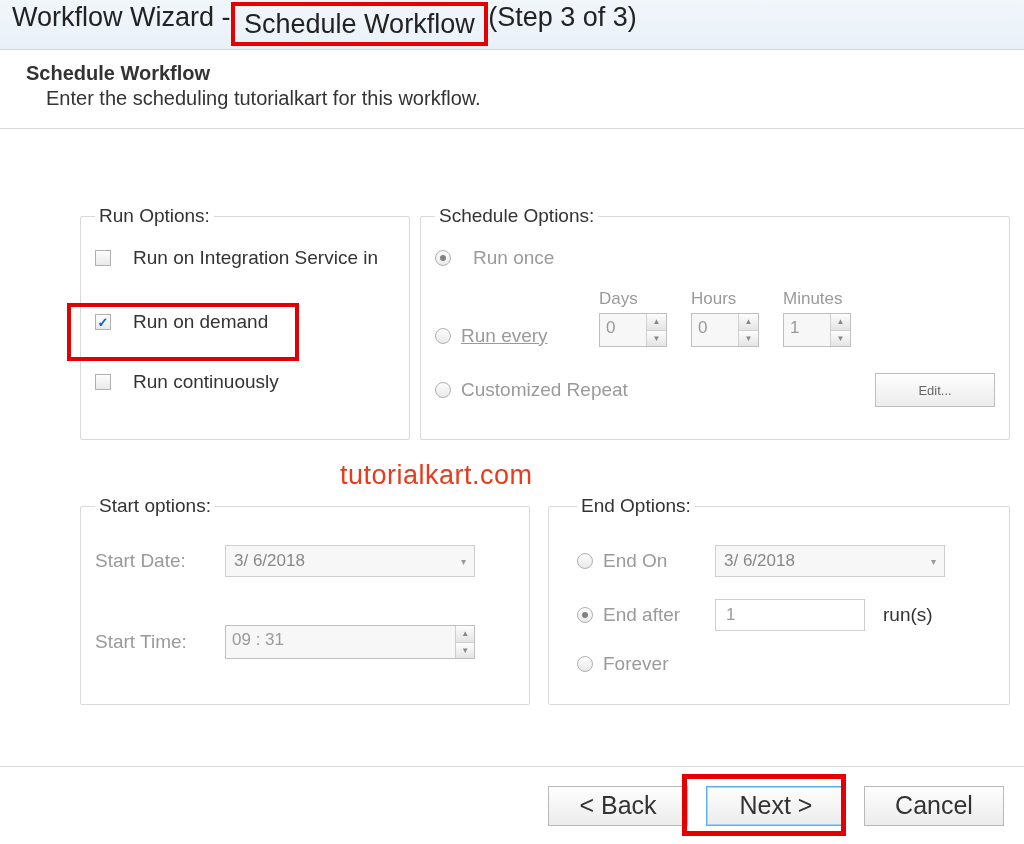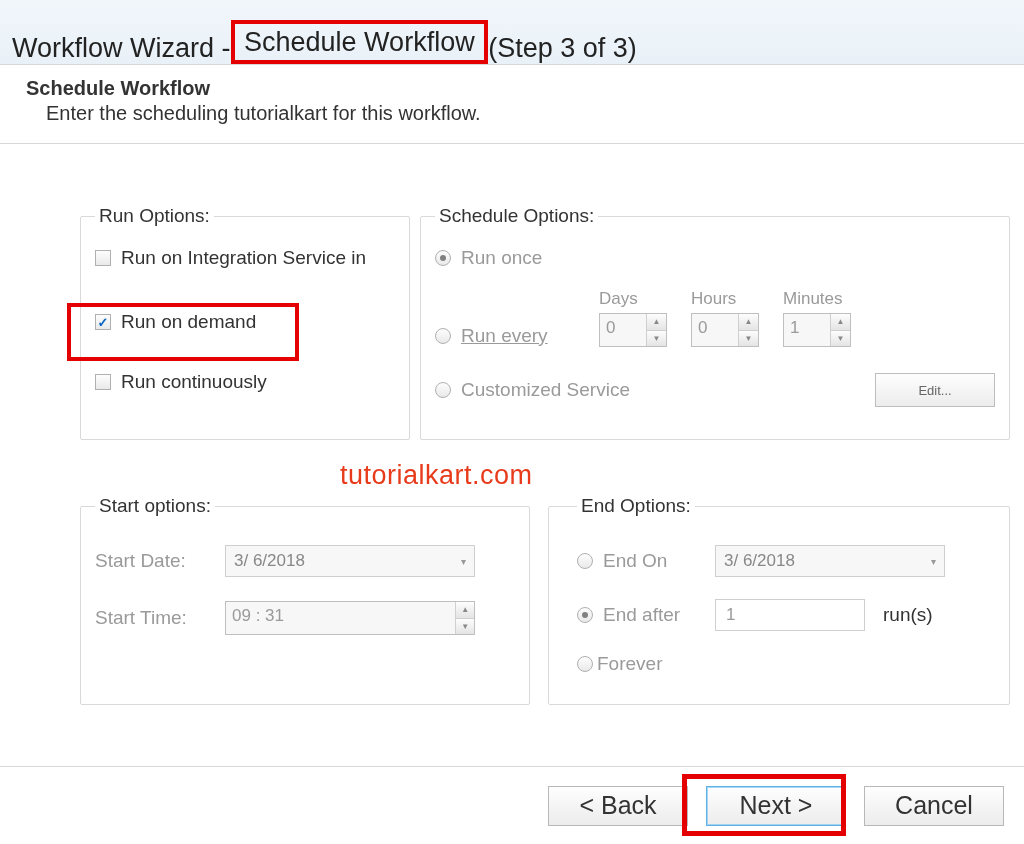--- a/index.html
+++ b/index.html
@@ -12,23 +12,23 @@
     background: #fff;
     overflow: hidden;
   }
   .window {
     width: 1024px; height: 844px;
     background: linear-gradient(#f4f9fe, #eef5fb 40px, #ffffff 60px);
     position: relative;
   }
   .title-bar {
     display: flex;
-    align-items: flex-end;
+    align-items: flex-start;
     padding: 2px 12px 0 12px;
-    height: 64px;
+    height: 49px;
     font-size: 27px;
     color: #222;
     background: linear-gradient(#f1f6fb,#e9f1f8);
   }
   .title-bar .seg { white-space: pre; }
   .red-box-title {
     border: 4px solid #e40000;
     padding: 0 2px;
     display: inline-block;
     line-height: 1.35;
@@ -59,21 +59,21 @@
     font-size: 19px;
     padding: 0 4px;
     color: #333;
   }
   
   #grp-run      { left: 80px;  top: 205px; width: 330px; height: 235px; }
   #grp-schedule { left: 420px; top: 205px; width: 590px; height: 235px; }
   #grp-start    { left: 80px;  top: 495px; width: 450px; height: 210px; }
   #grp-end      { left: 548px; top: 495px; width: 462px; height: 210px; padding-left: 28px; }
 
-  .row { display: flex; align-items: center; gap: 10px; margin: 0; }
+  .row { display: flex; align-items: center; gap: 22px; margin: 0; }
   .chk, .rad {
     width: 16px; height: 16px;
     border: 1px solid #b0b0b0;
     background: linear-gradient(#fdfdfd,#e9e9e9);
     display: inline-flex; align-items: center; justify-content: center;
     flex-shrink: 0;
   }
   .rad { border-radius: 50%; }
   .chk.checked::after {
     content: "✓";
@@ -275,38 +275,38 @@
               <div>▲</div>
               <div>▼</div>
             </div>
         </div>
       </div>
     </div>
 
     <div class="row" style="margin-top:26px; justify-content:space-between;">
       <div class="row" style="gap:10px;">
         <span class="rad"></span>
-        <span class="opt-label">Customized Service</span>
+        <span class="opt-label">Customized Repeat</span>
       </div>
       <span class="btn" style="min-width:120px;">Edit...</span>
     </div>
   </fieldset>
 
   <fieldset id="grp-start" class="group disabled">
     <legend style="color:#333">Start options:</legend>
 
     <div class="row" style="margin-top:10px; gap:20px;">
       <span class="opt-label" style="min-width:110px;">Start Date:</span>
       <span class="date-field">
         <span>3/ 6/2018</span>
         <span class="dd">▾</span>
       </span>
     </div>
 
-    <div class="row" style="margin-top:24px; gap:20px;">
+    <div class="row" style="margin-top:48px; gap:20px;">
       <span class="opt-label" style="min-width:110px;">Start Time:</span>
       <span class="spinner" style="width:250px;">
         <span class="num-val" style="width:100%;text-align:left;">09 : 31</span>
         <span class="btns">
             <div>▲</div>
             <div>▼</div>
           </span>
       </span>
     </div>
   </fieldset>
@@ -329,21 +329,21 @@
       <div class="row" style="gap:10px; min-width:120px;">
         <span class="rad sel"></span>
         <span class="opt-label">End after</span>
       </div>
       <span class="txt-field">
         <span>1</span>
       </span>
       <span class="opt-label" style="color:#333;">run(s)</span>
     </div>
 
-    <div class="row" style="margin-top:22px; gap:4px;">
+    <div class="row" style="margin-top:22px; gap:10px;">
       <span class="rad"></span>
       <span class="opt-label">Forever</span>
     </div>
   </fieldset>
 
   <div class="watermark">tutorialkart.com</div>
 
   <div class="footer">
     <div class="fbtn">&lt; Back</div>
     <div class="fbtn next">Next &gt;</div>

